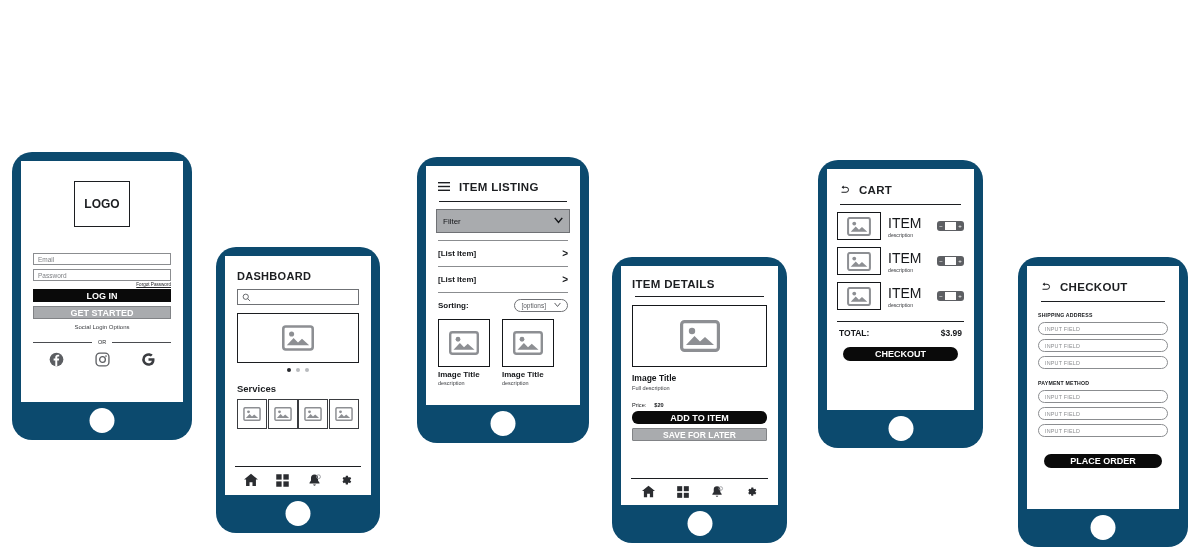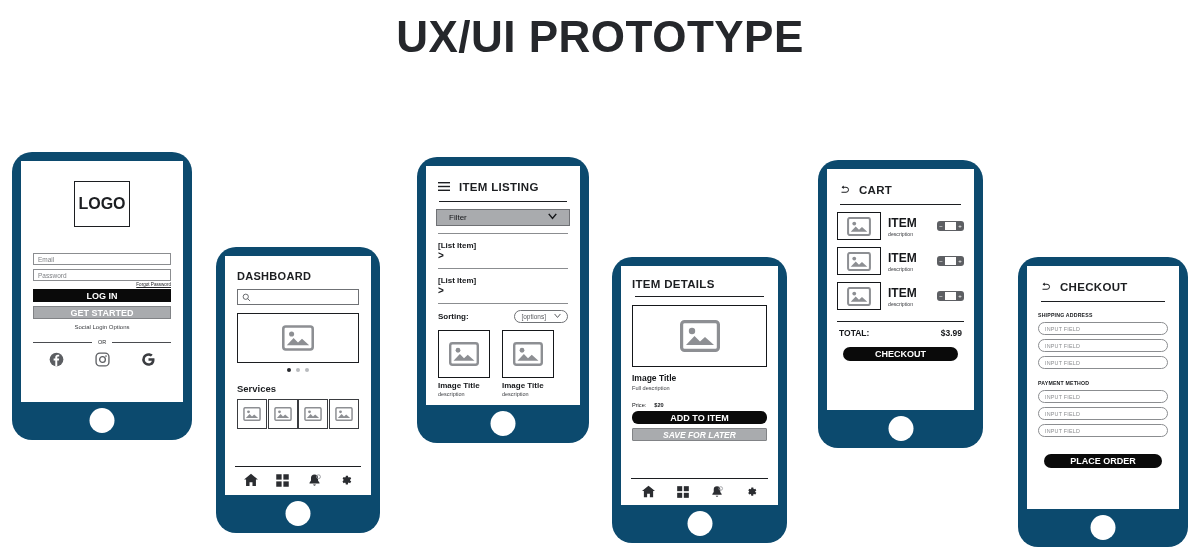--- a/index.html
+++ b/index.html
@@ -59,21 +59,21 @@
   
   .botnav { display: flex; align-items: center; justify-content: space-around; }
   .botnav svg { display: block; }
   .nav-rule { border-top: 1.6px solid #1c1e21; }
 
   
   #phone-login { left: 12px; top: 152px; width: 180px; height: 288px; }
   .logo-box {
     border: 1.4px solid #1c1e21; width: 56px; height: 46px;
     display: flex; align-items: center; justify-content: center;
-    font-size: 16px; font-weight: bold; color: #1c1e21;
+    font-size: 12px; font-weight: bold; color: #1c1e21;
     margin: 20px auto 0 auto;
   }
   .forgot {
     text-align: right; font-size: 4.6px; color: #26282c;
     text-decoration: underline; margin-top: 1px;
   }
   .or-row { display: flex; align-items: center; gap: 6px; margin-top: 9px; }
   .or-line { flex: 1; border-top: 1px solid #4a4c50; }
   .or-txt { font-size: 5.5px; color: #2a2c30; }
   .social-row { display: flex; justify-content: space-around; align-items: center; margin-top: 7px; }
@@ -91,27 +91,27 @@
   .sec-title { font-size: 9.5px; font-weight: bold; color: #1c1e21; }
   .svc-row { display: flex; justify-content: space-between; margin-top: 5px; }
   .svc-tile {
     width: 30px; height: 30px; border: 1.2px solid #3a3c40;
     display: flex; align-items: center; justify-content: center;
   }
 
   
   #phone-list { left: 417px; top: 157px; width: 172px; height: 286px; }
   .filter-bar {
-    background: #a9abae; border: 1.2px solid #6f7175; height: 17px;
+    background: #a9abae; border: 1.2px solid #6f7175; height: 24px;
     display: flex; align-items: center; justify-content: space-between;
-    padding: 0 12px; font-size: 8px; color: #15171a; font-weight: normal;
+    padding: 0 6px; font-size: 8px; color: #15171a; font-weight: normal;
   }
   .list-row {
-    display: flex; align-items: flex-start; justify-content: space-between;
-    font-size: 8px; font-weight: bold; color: #15171a; padding: 3px 2px; flex-direction: column;
+    display: flex; align-items: center; justify-content: space-between;
+    font-size: 8px; font-weight: bold; color: #15171a; padding: 3px 2px;
   }
   .chev { font-size: 10px; font-weight: bold; color: #15171a; }
   .sorting-row { display: flex; align-items: center; justify-content: space-between; padding: 0 2px; }
   .sel-pill {
     border: 1px solid #6f7175; border-radius: 9px; height: 13px;
     display: flex; align-items: center; gap: 8px; padding: 0 6px;
     font-size: 6.5px; color: #5a5c60;
   }
   .card-row { display: flex; gap: 12px; margin-top: 7px; padding: 0 2px; }
   .card-img {
@@ -129,21 +129,21 @@
   }
 
   
   #phone-cart { left: 818px; top: 160px; width: 165px; height: 288px; }
   .cart-row { display: flex; align-items: center; gap: 7px; margin-top: 7px; }
   .cart-thumb {
     width: 44px; height: 28px; border: 1.3px solid #15171a;
     display: flex; align-items: center; justify-content: center; flex: none;
   }
   .cart-info { flex: 1; }
-  .cart-name { font-size: 12px; font-weight: bold; color: #15171a; }
+  .cart-name { font-size: 14px; font-weight: normal; color: #15171a; }
   .cart-desc { font-size: 5.2px; color: #3a3c40; margin-top: 1px; }
   .stepper {
     width: 27px; height: 10px; border-radius: 3px; background: #5d5f63;
     display: flex; align-items: center; justify-content: space-between;
     flex: none; position: relative;
   }
   .stepper .sgn {
     width: 8px; text-align: center; font-size: 6px; color: #ffffff; line-height: 10px;
   }
   .stepper .mid {
@@ -159,21 +159,20 @@
     border: 1px solid #8b8d90; border-radius: 8px; height: 13px;
     display: flex; align-items: center; padding: 0 6px;
     font-size: 5.4px; color: #8b8d90; margin-top: 4px; letter-spacing: 0.2px;
   }
 </style>
 </head>
 <body>
 
 <div class="page">
 
-  <div class="page-title">UX/UI PROTOTYPE</div>
 
   <div class="phone" id="phone-login">
     <div class="screen">
       <div class="logo-box">LOGO</div>
 
       <div style="padding: 4px 12px; margin-top: 22px;">
         <div class="field">Email</div>
         <div class="field" style="margin-top:4px;">Password</div>
         <div class="forgot">Forgot Password</div>
         <div class="btn-black" style="height:13px;font-size:9px;margin-top:2px;">LOG IN</div>
@@ -402,21 +401,21 @@
 
         <div style="font-size:8.5px;font-weight:bold;color:#15171a;margin-top:6px;">Image Title</div>
         <div style="font-size:5.6px;color:#3a3c40;margin-top:2px;">Full description</div>
 
         <div style="display:flex;gap:8px;align-items:center;margin-top:11px;">
           <span style="font-size:5.6px;color:#15171a;">Price:</span>
           <span style="font-size:5.6px;font-weight:bold;color:#15171a;">$20</span>
         </div>
 
         <div class="btn-black" style="height:13px;font-size:9px;border-radius:6px;margin-top:3px;">ADD TO ITEM</div>
-        <div class="btn-gray" style="height:13px;font-size:8.5px;border-radius:1px;margin-top:4px;font-style:italic;">SAVE FOR LATER</div>
+        <div class="btn-gray" style="height:13px;font-size:8.5px;border-radius:1px;margin-top:4px;">SAVE FOR LATER</div>
       </div>
 
       <div class="nav-rule" style="position:absolute;left:10px;right:10px;bottom:26px;"></div>
       <div class="botnav" style="position:absolute;left:10px;right:10px;bottom:3px;height:21px;">
         <span>
             <svg width="15" height="15" viewBox="0 0 24 24">
               <path d="M12 2.6L1.6 11.3h3V21h5.2v-5.6h4.4V21h5.2v-9.7h3z" fill="#2b2d31"></path>
             </svg>
           </span>
         <span>

